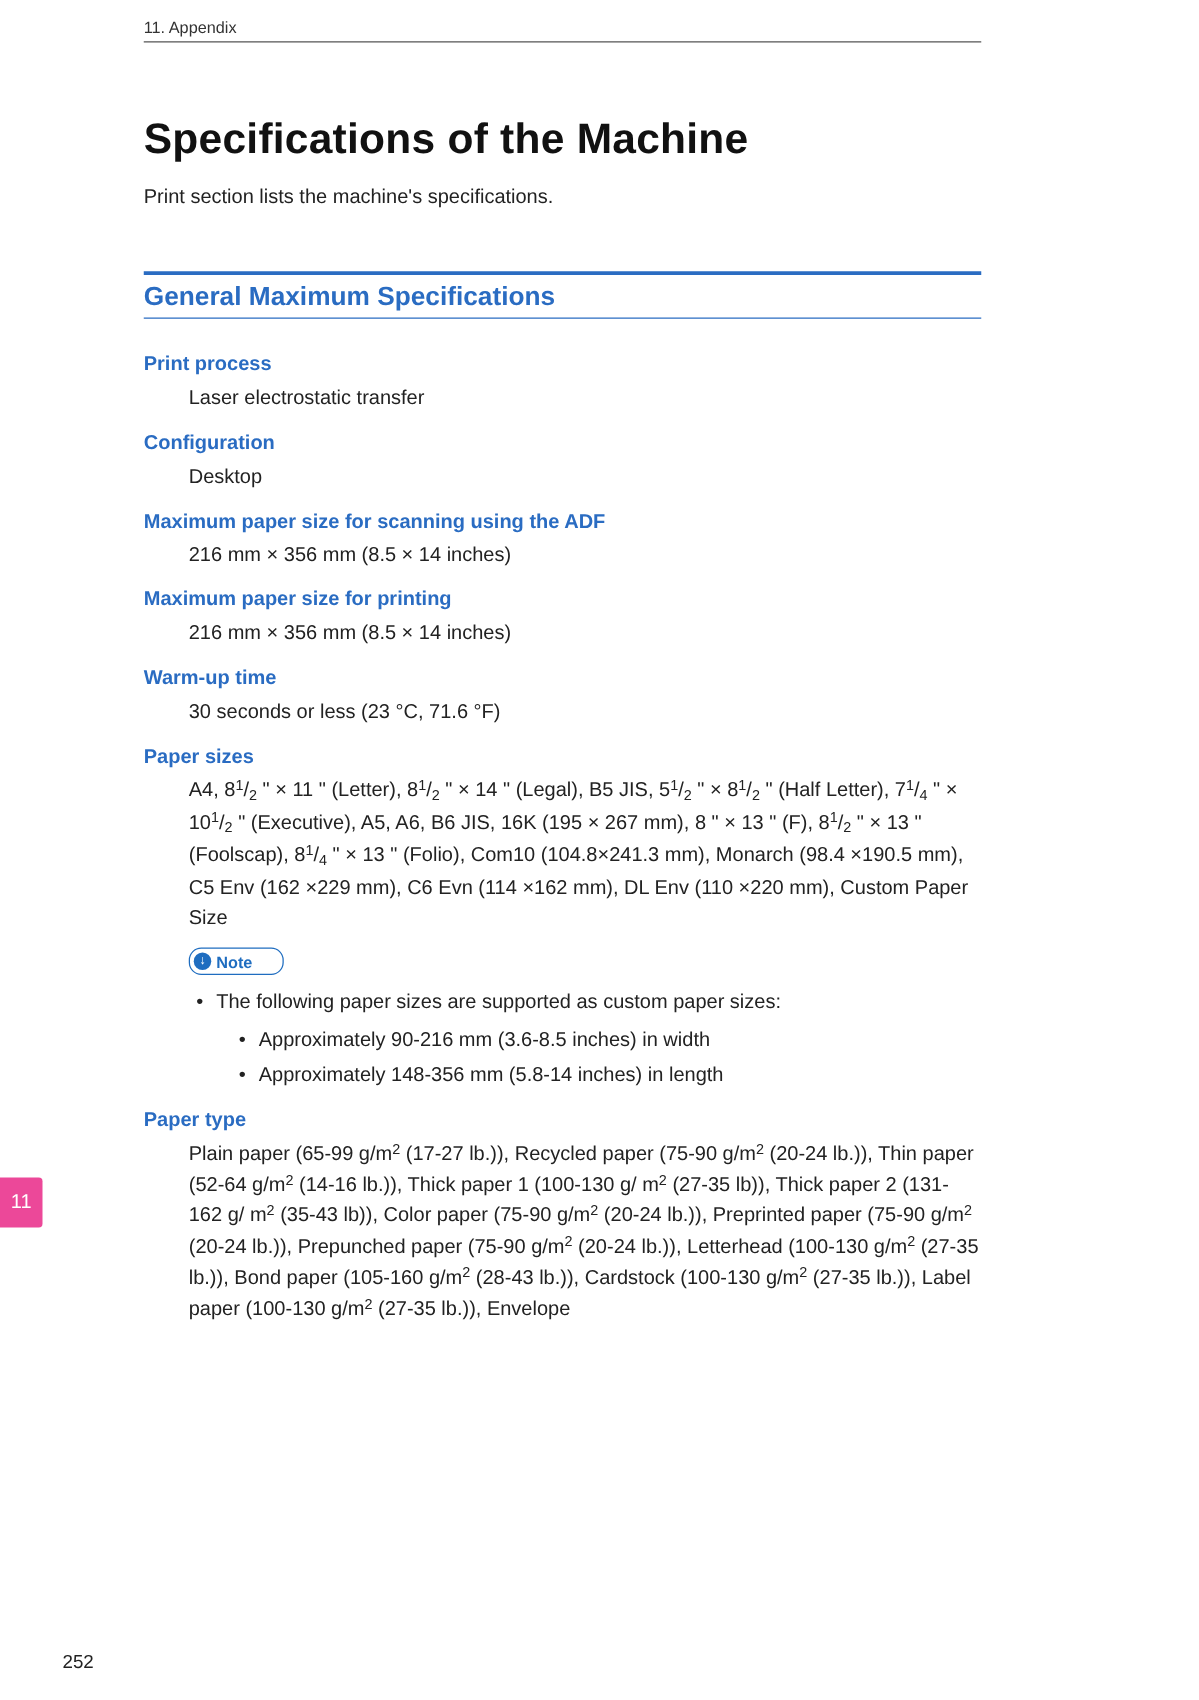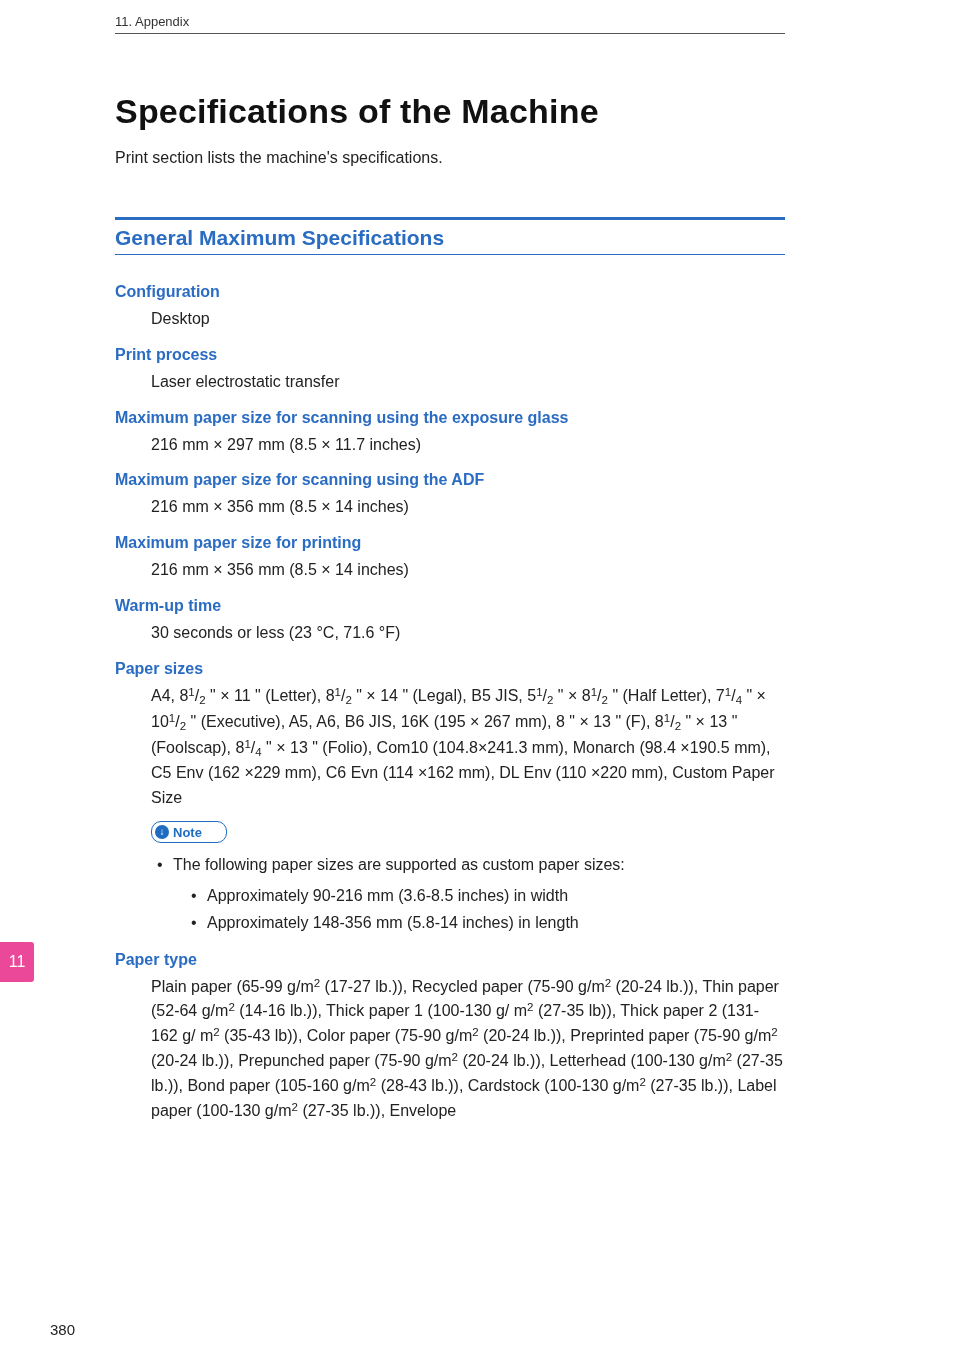--- a/index.html
+++ b/index.html
@@ -151,33 +151,29 @@
   <hr class="head-rule">
 
   <h1 class="page-title">Specifications of the Machine</h1>
   <p class="intro">Print section lists the machine's specifications.</p>
 
   <div class="section-bar-top"></div>
   <h2 class="section-title">General Maximum Specifications</h2>
   <div class="section-bar-bottom"></div>
 
   <div class="spec-item">
+    <p class="spec-label">Print process</p>
+    <p class="spec-value">Laser electrostatic transfer</p>
+  </div>
+
+  <div class="spec-item">
     <p class="spec-label">Configuration</p>
     <p class="spec-value">Desktop</p>
   </div>
 
-  <div class="spec-item">
-    <p class="spec-label">Print process</p>
-    <p class="spec-value">Laser electrostatic transfer</p>
-  </div>
-
-  <div class="spec-item">
-    <p class="spec-label">Maximum paper size for scanning using the exposure glass</p>
-    <p class="spec-value">216 mm × 297 mm (8.5 × 11.7 inches)</p>
-  </div>
 
   <div class="spec-item">
     <p class="spec-label">Maximum paper size for scanning using the ADF</p>
     <p class="spec-value">216 mm × 356 mm (8.5 × 14 inches)</p>
   </div>
 
   <div class="spec-item">
     <p class="spec-label">Maximum paper size for printing</p>
     <p class="spec-value">216 mm × 356 mm (8.5 × 14 inches)</p>
   </div>
@@ -207,14 +203,14 @@
       </ul>
     </div>
   </div>
 
   <div class="spec-item">
     <p class="spec-label">Paper type</p>
     <p class="spec-value">Plain paper (65-99 g/m<sup>2</sup> (17-27 lb.)), Recycled paper (75-90 g/m<sup>2</sup> (20-24 lb.)), Thin paper (52-64 g/m<sup>2</sup> (14-16 lb.)), Thick paper 1 (100-130 g/ m<sup>2</sup> (27-35 lb)), Thick paper 2 (131-162 g/ m<sup>2</sup> (35-43 lb)), Color paper (75-90 g/m<sup>2</sup> (20-24 lb.)), Preprinted paper (75-90 g/m<sup>2</sup> (20-24 lb.)), Prepunched paper (75-90 g/m<sup>2</sup> (20-24 lb.)), Letterhead (100-130 g/m<sup>2</sup> (27-35 lb.)), Bond paper (105-160 g/m<sup>2</sup> (28-43 lb.)), Cardstock (100-130 g/m<sup>2</sup> (27-35 lb.)), Label paper (100-130 g/m<sup>2</sup> (27-35 lb.)), Envelope</p>
   </div>
 
   <div class="tab-marker">11</div>
-  <div class="page-number">380</div>
+  <div class="page-number">252</div>
 </div>
 
 </body></html>

